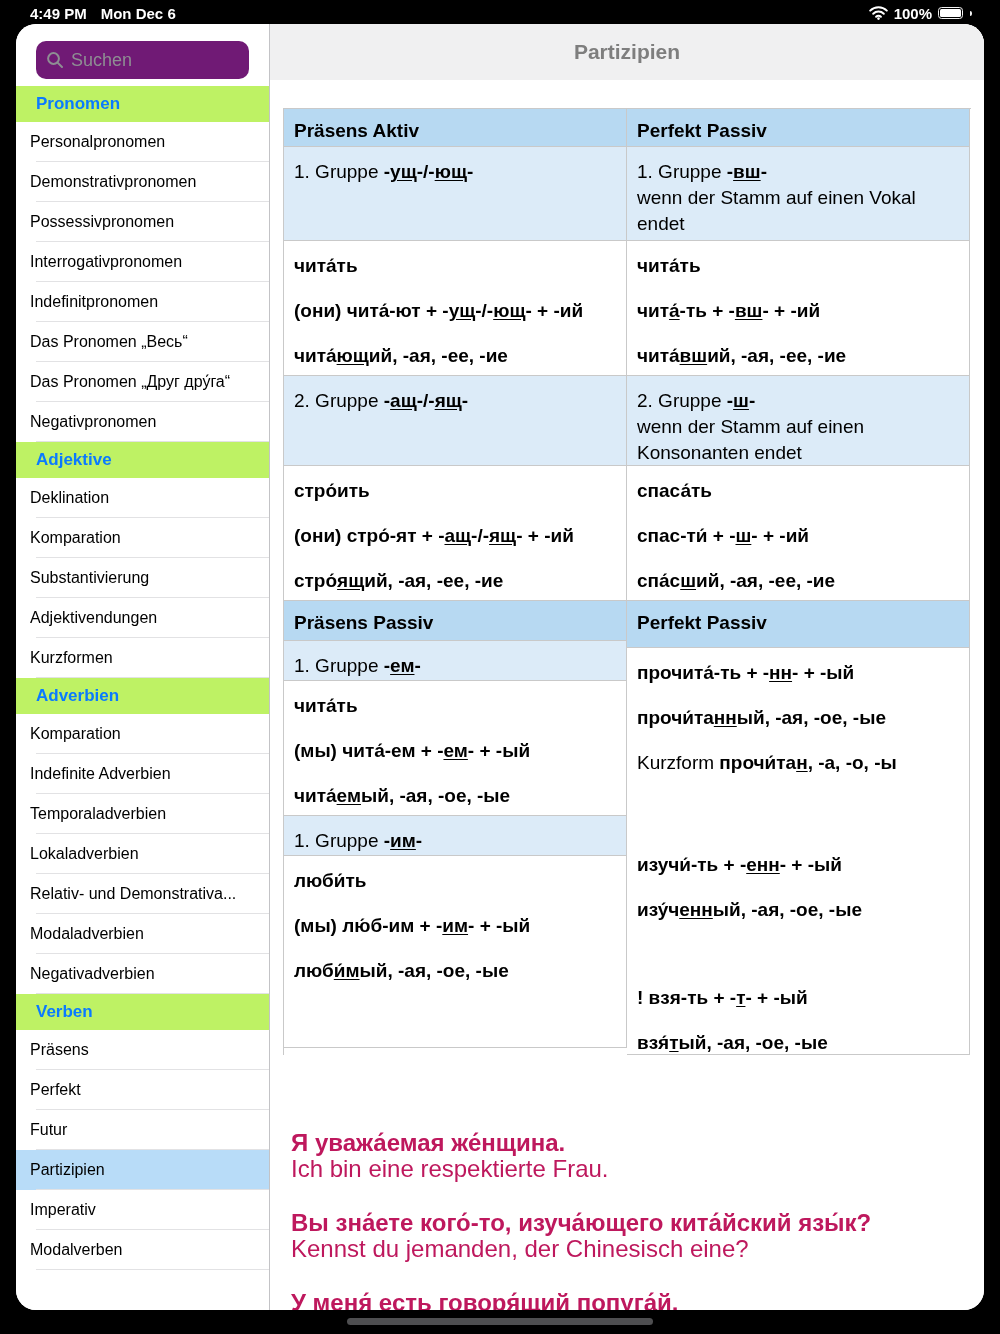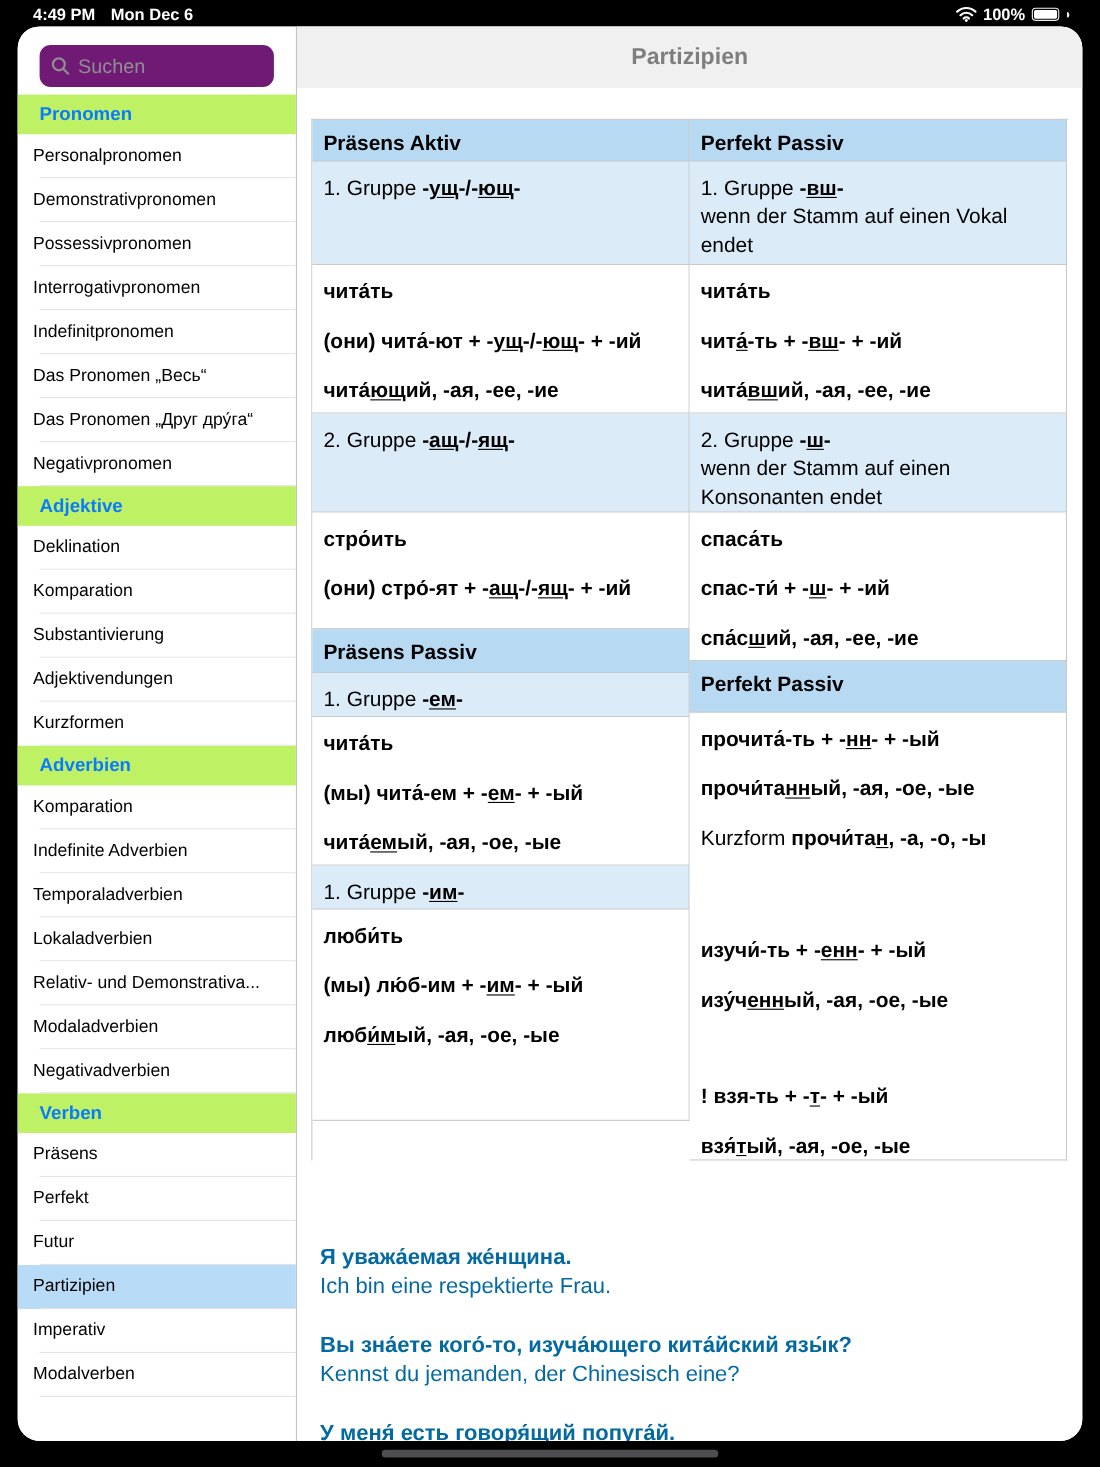--- a/index.html
+++ b/index.html
@@ -42,21 +42,21 @@
   .cell{border-right:1px solid #c9c9c9;border-bottom:1px solid #c9c9c9;
     padding:12px 10px 6px 10px;font-size:19px;line-height:26px;overflow:hidden;background:#fff;color:#000;}
   .cell p{margin:0 0 19px 0;}
   .cell p:last-child{margin-bottom:0;}
   .cell u{text-decoration:underline;text-underline-offset:2px;}
   .thdr{background:#b7d9f2;font-weight:700;height:38px;padding-top:9px;}
   .tgrp{background:#dcebf8;}
   .gap1{margin-top:76px !important;}
   .gap2{margin-top:62px !important;}
   
-  .examples{margin:75px 0 0 21px;font-size:20px;line-height:26px;color:#0369a1;}
+  .examples{margin:75px 0 0 21px;font-size:24px;line-height:26px;color:#be185d;}
   .expair{margin-bottom:28px;}
   .expair p{margin:0;}
   .ru{font-weight:700;}
   
   .home{position:absolute;left:347px;top:1318px;width:306px;height:7px;border-radius:4px;background:#4e4e50;}
 </style>
 </head>
 <body>
 
 <div class="statusbar">
@@ -136,21 +136,21 @@
     <div class="gtable">
       <div class="tcol">
         <div class="cell thdr">Präsens Aktiv</div>
         <div class="cell tgrp" style="height:94px">1. Gruppe <b>-<u>ущ</u>-/-<u>ющ</u>-</b></div>
         <div class="cell" style="height:135px">
           <p><b>чита́ть</b></p>
           <p><b>(они) чита́-ют + -<u>ущ</u>-/-<u>ющ</u>- + -ий</b></p>
           <p><b>чита́<u>ющ</u>ий, -ая, -ее, -ие</b></p>
         </div>
         <div class="cell tgrp" style="height:90px">2. Gruppe <b>-<u>ащ</u>-/-<u>ящ</u>-</b></div>
-        <div class="cell" style="height:106px">
+        <div class="cell" style="height:135px">
           <p><b>стро́ить</b></p>
           <p><b>(они) стро́-ят + -<u>ащ</u>-/-<u>ящ</u>- + -ий</b></p>
           <p><b>стро́<u>ящ</u>ий, -ая, -ее, -ие</b></p>
         </div>
         <div class="cell thdr" style="height:40px">Präsens Passiv</div>
         <div class="cell tgrp" style="height:40px">1. Gruppe <b>-<u>ем</u>-</b></div>
         <div class="cell" style="height:135px">
           <p><b>чита́ть</b></p>
           <p><b>(мы) чита́-ем + -<u>ем</u>- + -ый</b></p>
           <p><b>чита́<u>ем</u>ый, -ая, -ое, -ые</b></p>

